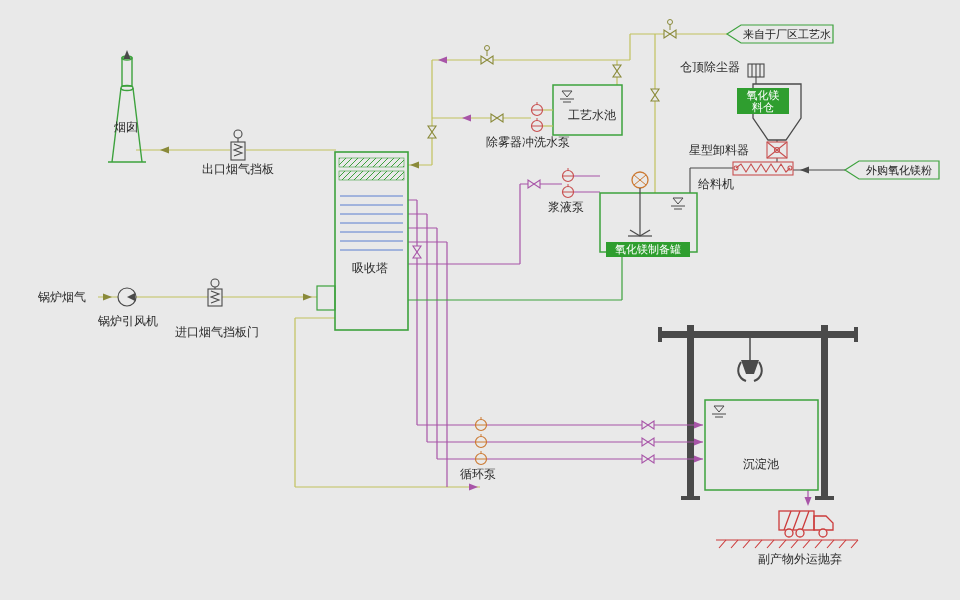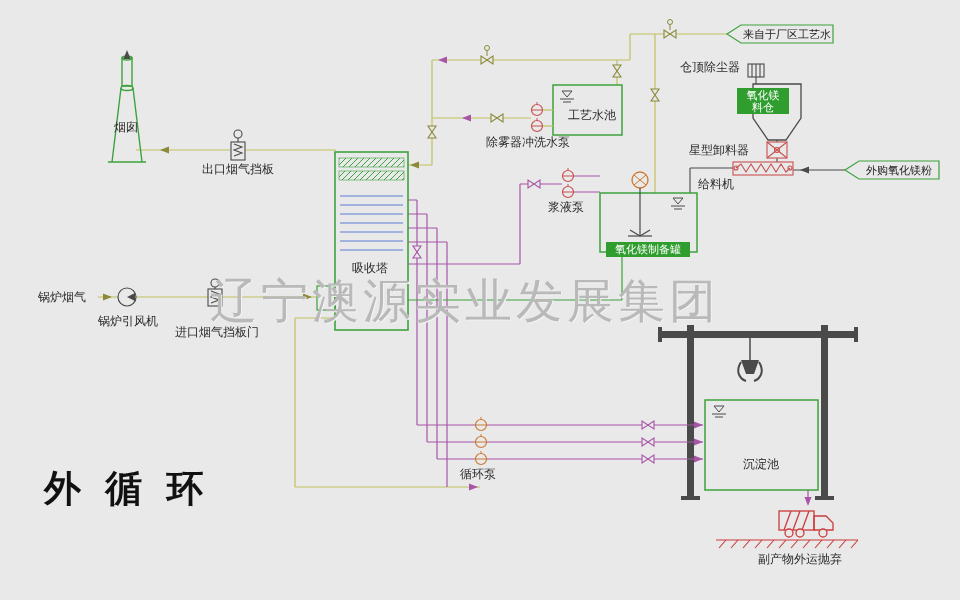--- a/index.html
+++ b/index.html
@@ -261,15 +261,13 @@
   <text class="lbl" x="719" y="154" text-anchor="middle">星型卸料器</text>
   <text class="lbl" x="716" y="188" text-anchor="middle">给料机</text>
   <text class="banner-txt" x="899" y="174" text-anchor="middle">外购氧化镁粉</text>
   <text class="lbl" x="566" y="211" text-anchor="middle">浆液泵</text>
   <text class="badge-txt" x="648" y="253" text-anchor="middle">氧化镁制备罐</text>
   <text class="lbl" x="478" y="478" text-anchor="middle">循环泵</text>
   <text class="lbl" x="761" y="468" text-anchor="middle">沉淀池</text>
   <text class="lbl" x="800" y="563" text-anchor="middle">副产物外运抛弃</text>
 </svg>
 
-<div id="watermark">辽宁澳源实业发展集团</div>
-<div id="title">外 循 环</div>
 </div>
 
 </body></html>

